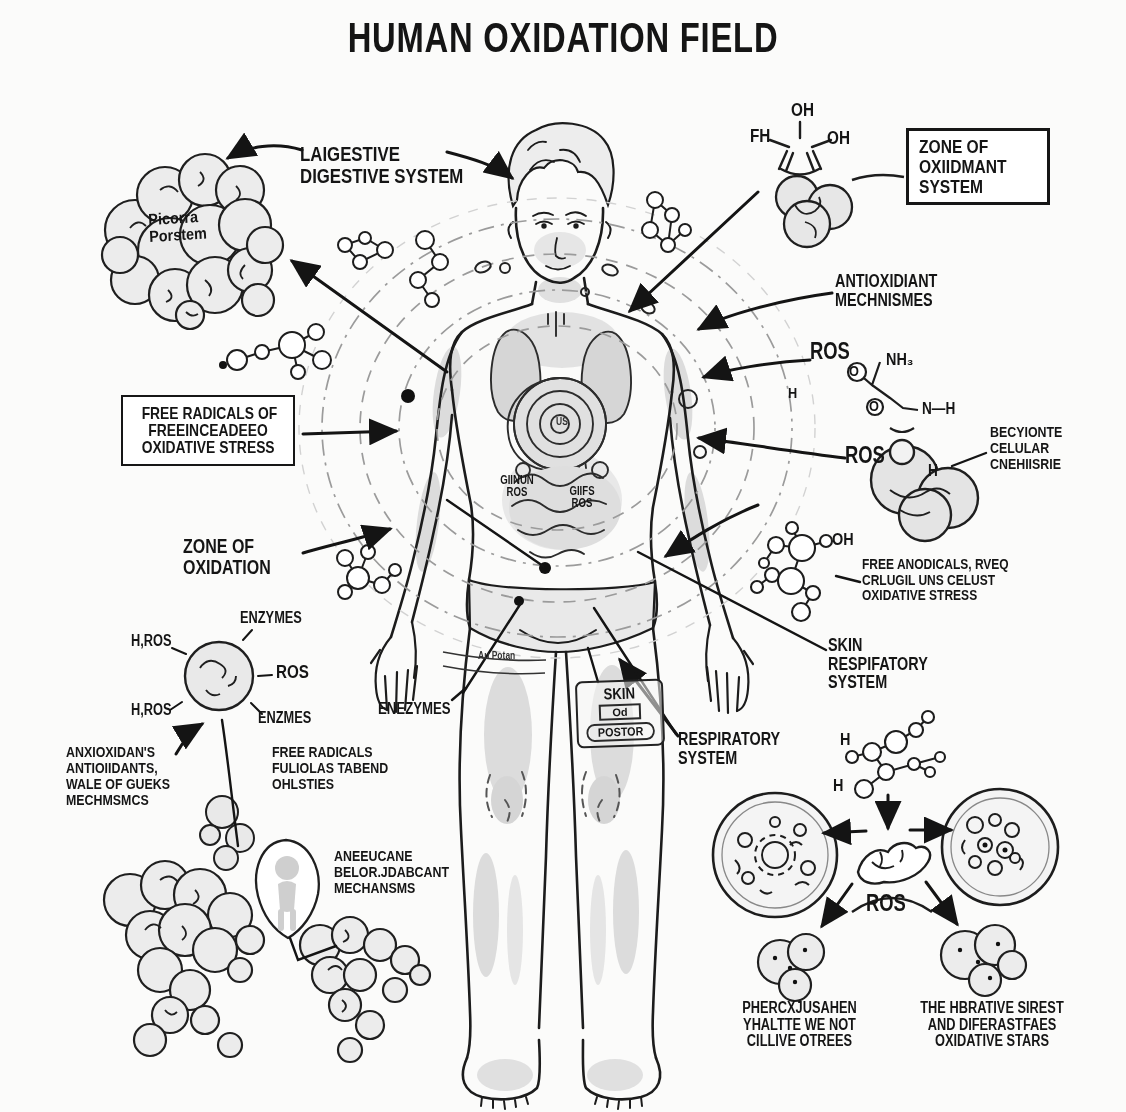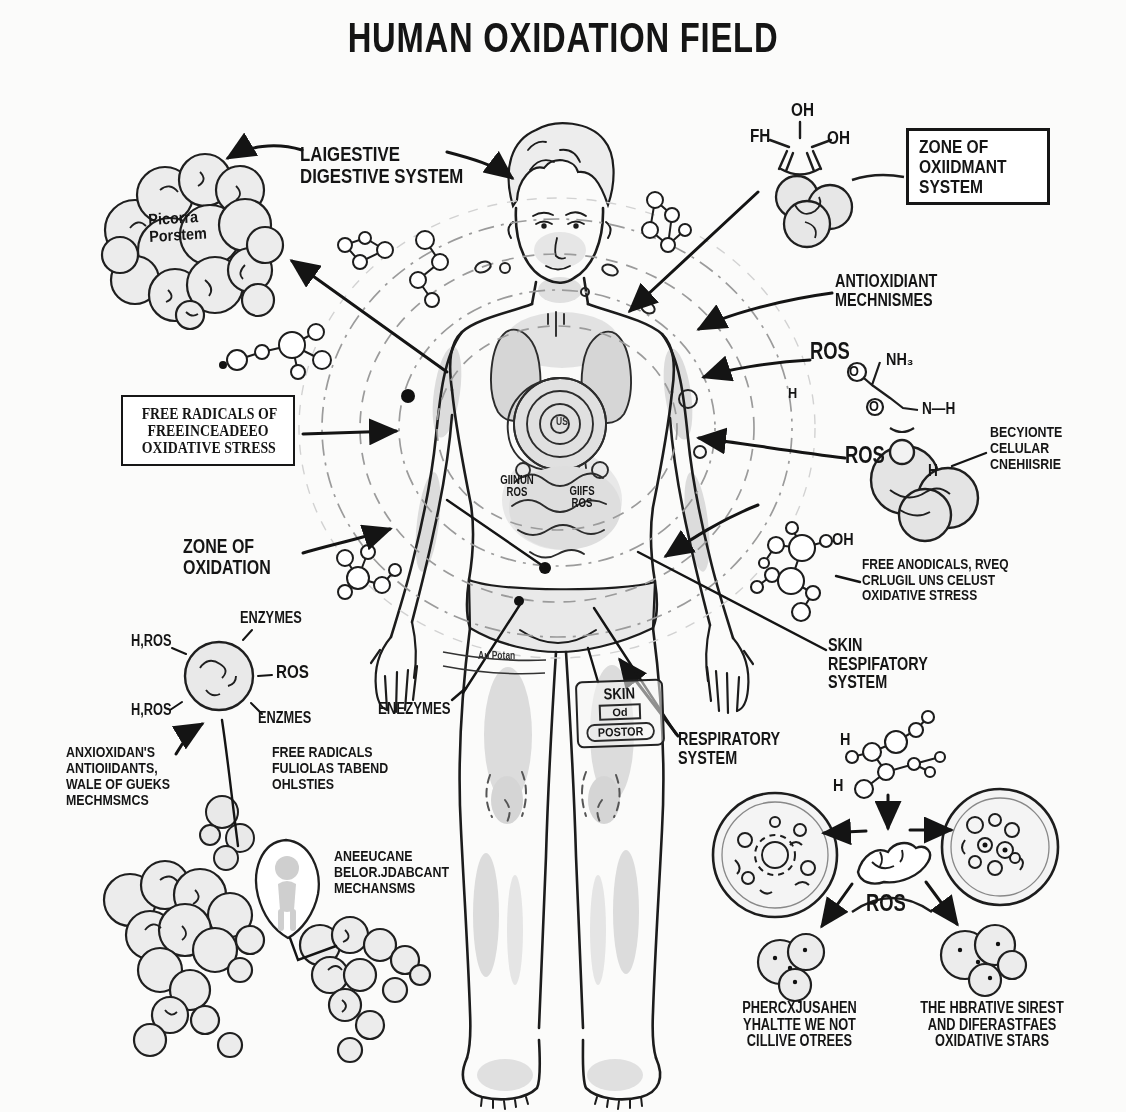--- a/index.html
+++ b/index.html
@@ -449,21 +449,21 @@
   <div>PHERCXJUSAHEN</div>
       <div>YHALTTE WE NOT</div>
       <div>CILLIVE OTREES</div>
 </div>
 <div class="lbl ctr" style="left:902px;top:1000px;width:180px;font-size:16px;">
   <div>THE HBRATIVE SIREST</div>
       <div>AND DIFERASTFAES</div>
       <div>OXIDATIVE STARS</div>
 </div>
 
-<div class="lbl box thin ctr" style="left:121px;top:395px;width:158px;font-size:16.5px;transform:none;padding:8px 6px;font-family:Liberation Serif, serif;">
+<div class="lbl box thin ctr" style="left:121px;top:395px;width:158px;font-size:16.5px;transform:none;padding:8px 6px;">
   <div style="transform:scaleX(.84);transform-origin:50% 0;">
     <div>FREE RADICALS OF</div>
     <div>FREEINCEADEEO</div>
     <div>OXIDATIVE STRESS</div>
   </div>
 </div>
 
 <div class="lbl" style="left:183px;top:536px;font-size:20px;">
   <div>ZONE OF</div>
       <div>OXIDATION</div>

